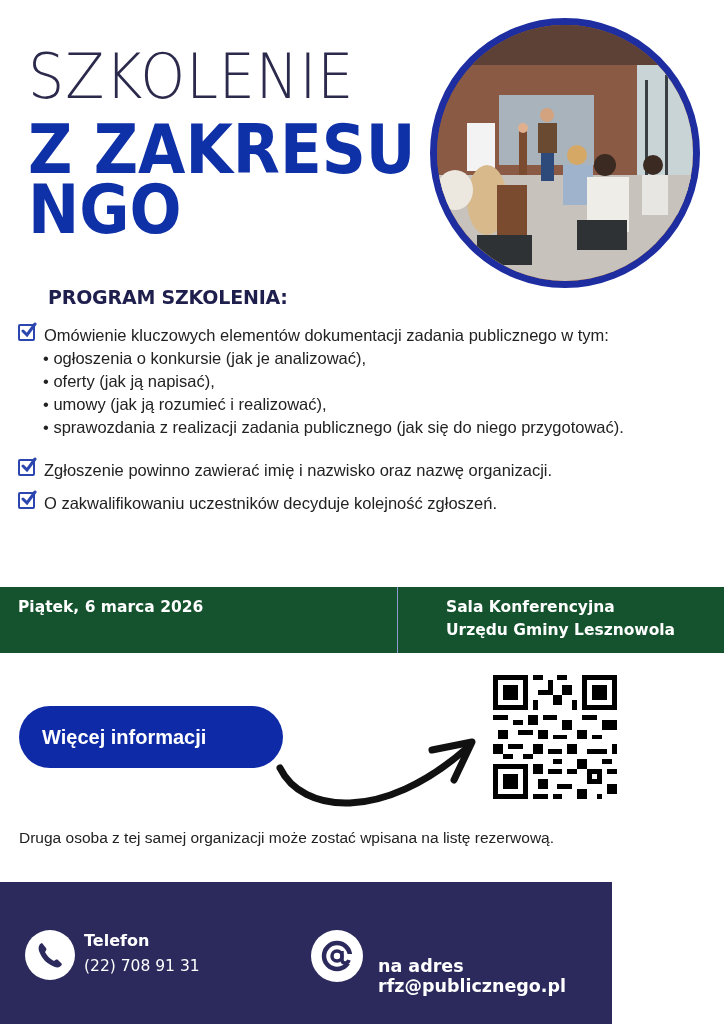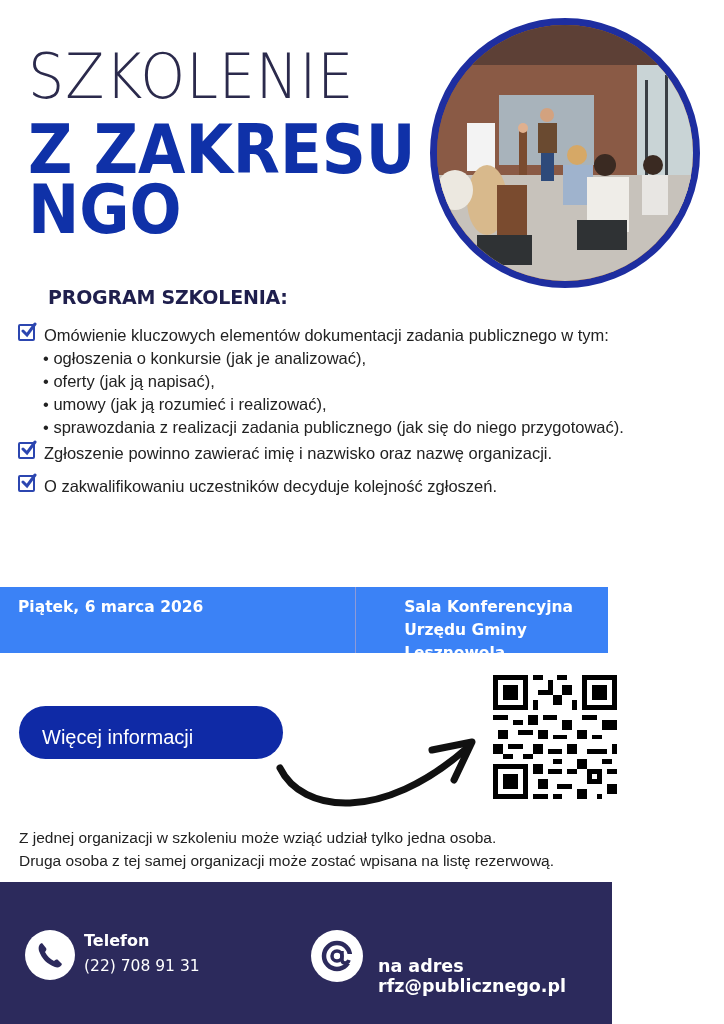--- a/index.html
+++ b/index.html
@@ -39,31 +39,31 @@
   .item { display: flex; font-size: 16.5px; color: #222; line-height: 22px; }
   .cb {
     width: 17px; height: 17px; flex: 0 0 17px; margin-right: 9px;
     border: 2px solid #2c46b0; border-radius: 2px; position: relative;
   }
   .cb svg { position: absolute; left: 0; top: -4px; width: 17px; height: 17px; }
   .sub { padding-left: 25px; font-size: 16.5px; color: #222; line-height: 22px; margin-top: 1px; }
   .sub::before { content: "• "; }
 
   .info-band {
-    position: absolute; left: 0; top: 587px; width: 608px; height: 66px;
-    background: #3b82f6; color: #fff; display: flex;
+    position: absolute; left: 0; top: 587px; width: 724px; height: 66px;
+    background: #14532d; color: #fff; display: flex;
   }
   .info-band .col { padding-top: 9px; font-family: "DejaVu Sans", sans-serif; font-weight: 700; font-size: 15.5px; line-height: 23px; }
   .info-band .left { width: 398px; padding-left: 18px; border-right: 1px solid #8d9ad8; }
   .info-band .right { padding-left: 48px; }
 
   .more-btn {
-    position: absolute; left: 19px; top: 706px; width: 264px; height: 53px;
+    position: absolute; left: 19px; top: 706px; width: 264px; height: 62px;
     border-radius: 31px; background: #0f2aa6; color: #fff;
-    font-weight: 400; font-size: 20px; padding-left: 23px; line-height: 62px;
+    font-weight: 700; font-size: 20px; padding-left: 23px; line-height: 62px;
   }
 
   .arrow { position: absolute; left: 272px; top: 728px; width: 210px; height: 85px; }
 
   .qr { position: absolute; left: 493px; top: 674px; width: 124px; height: 126px; }
 
   .note { position: absolute; left: 19px; top: 826px; font-size: 15.5px; color: #222; line-height: 23px; }
 
   .footer {
     position: absolute; left: 0; top: 882px; width: 612px; height: 142px;
@@ -126,21 +126,21 @@
           <path d="M3 9 L7 13 L15 2" stroke="#2c46b0" stroke-width="3" fill="none" stroke-linecap="round"></path>
         </svg>
     </span>
     <span>Omówienie kluczowych elementów dokumentacji zadania publicznego w tym:</span>
   </div>
   <div class="sub">ogłoszenia o konkursie (jak je analizować),</div>
   <div class="sub">oferty (jak ją napisać),</div>
   <div class="sub">umowy (jak ją rozumieć i realizować),</div>
   <div class="sub">sprawozdania z realizacji zadania publicznego (jak się do niego przygotować).</div>
 
-  <div class="item" style="margin-top:4px">
+  <div class="item" style="margin-top:21px">
     <span class="cb">
       <svg viewBox="0 0 17 17">
           <path d="M3 9 L7 13 L15 2" stroke="#2c46b0" stroke-width="3" fill="none" stroke-linecap="round"></path>
         </svg>
     </span>
     <span>Zgłoszenie powinno zawierać imię i nazwisko oraz nazwę organizacji.</span>
   </div>
   <div class="item" style="margin-top:11px">
     <span class="cb">
       <svg viewBox="0 0 17 17">
@@ -223,21 +223,20 @@
       <rect x="13" y="22" width="3" height="1"></rect>
       <rect x="17" y="23" width="2" height="2"></rect>
       <rect x="23" y="22" width="2" height="2"></rect>
       <rect x="8" y="24" width="3" height="1"></rect>
       <rect x="12" y="24" width="2" height="1"></rect>
       <rect x="21" y="24" width="1" height="1"></rect>
   </g>
 </svg>
 
 <div class="note">
-  <div>Z jednej organizacji w szkoleniu może wziąć udział tylko jedna osoba.</div>
   <div>Druga osoba z tej samej organizacji może zostać wpisana na listę rezerwową.</div>
 </div>
 
 <div class="footer">
   <div class="phone-icon">
     <svg viewBox="0 0 50 50">
         <path d="M17 13 C14 14 13 17 14 21 C17 29 22 34 30 37 C33 38 36 37 37 34 L33 30 C32 29 30 30 29 31 C25 29 22 26 20 22 C21 21 22 19 21 18 Z" fill="#2c2a5c"></path>
       </svg>
   </div>
   <div class="tel-label">Telefon</div>

